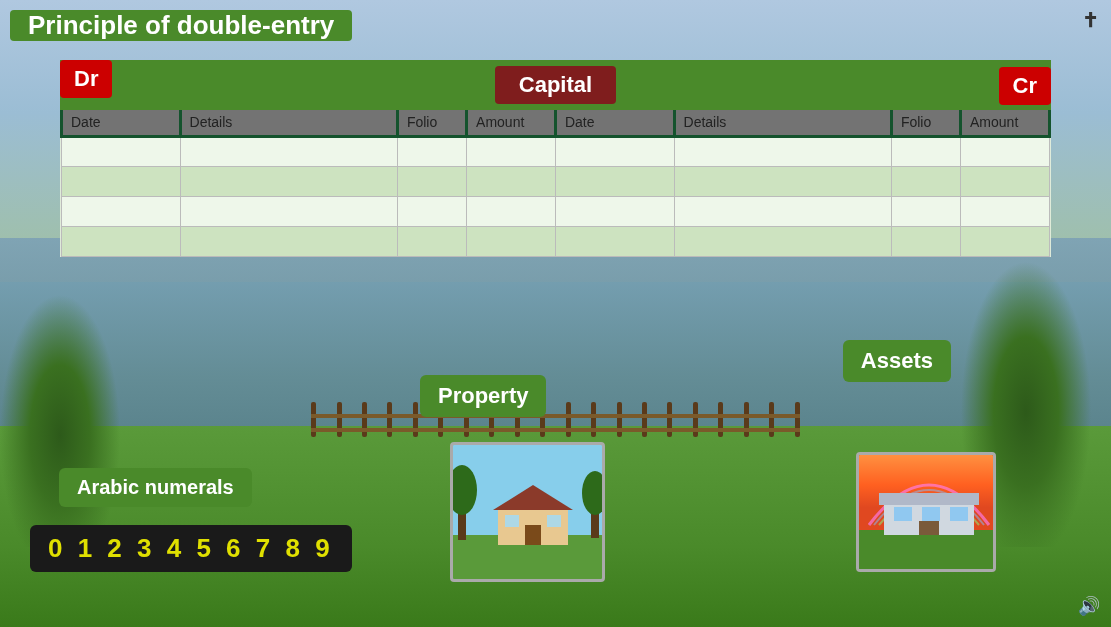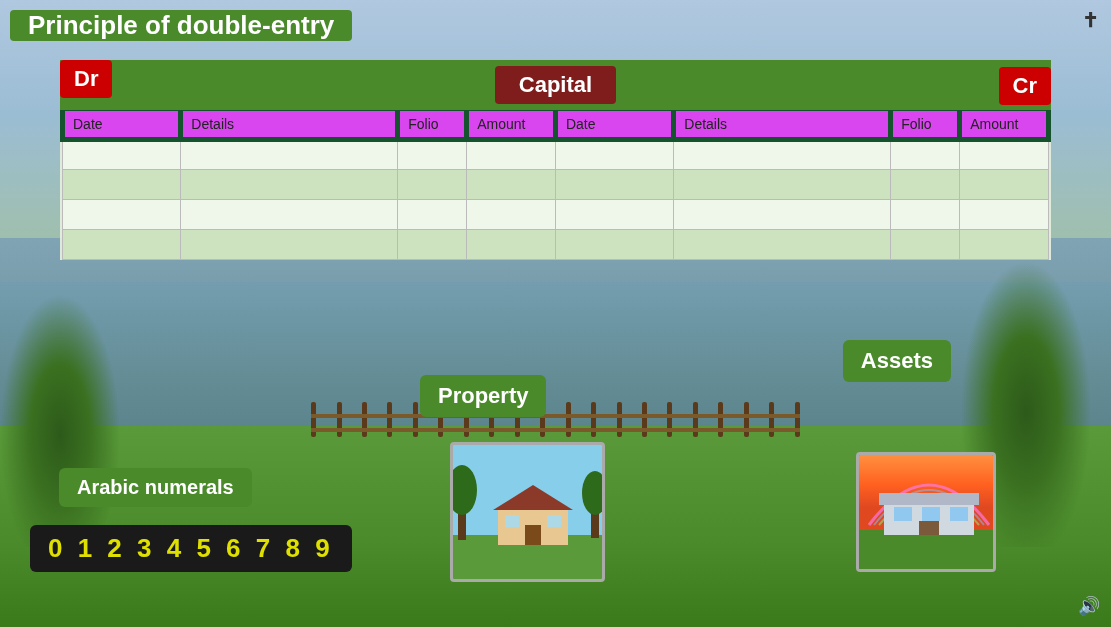--- a/index.html
+++ b/index.html
@@ -184,22 +184,22 @@
       border-radius: 4px;
     }
 
     .ledger-table {
       width: 100%;
       border-collapse: collapse;
       background: rgba(230, 240, 220, 0.92);
     }
 
     .ledger-table th {
-      background: #d946ef;
-      border: 5px solid #14532d;
+      background: #737373;
+      border: 3px solid #14532d;
       padding: 5px 8px;
       font-size: 14px;
       font-weight: normal;
       text-align: left;
       color: #222;
     }
 
     .ledger-table td {
       border: 1px solid #bbb;
       padding: 0;

